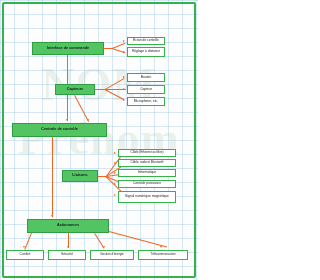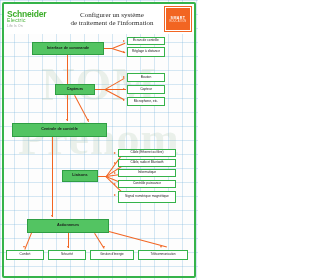--- a/index.html
+++ b/index.html
@@ -107,38 +107,20 @@
     border-top:2.6px solid #f26522;
   }
 </style>
 </head>
 <body>
 
 <div id="poster">
 
   <div id="watermark">NOM<br>Prénom</div>
 
-  <div id="header">
-
-    <div id="logo-left">
-      <div class="sch-name">Schneider</div>
-      <div class="sch-sub">Electric</div>
-      <div class="sch-tag">Life Is On</div>
-    </div>
-
-    <div id="title-block">
-      <div class="title-line">Configurer un système</div>
-      <div class="title-line">de traitement de l'information</div>
-    </div>
-
-    <div id="logo-right">
-      <div class="badge-top">SMART</div>
-      <div class="badge-bot">EDUCATION</div>
-    </div>
-  </div>
 
   <div id="frame"></div>
 
   <div class="gbox gfill" style="left:32px;top:42px;width:72px;height:13px;">Interface de commande</div>
 
   <div class="connector hline" style="left:104px;top:48px;width:8px;"></div>
   <div class="diag" style="left:112px;top:48px;width:14px;transform:rotate(-22deg);"></div>
   <div class="diag" style="left:112px;top:48px;width:14px;transform:rotate(18deg);"></div>
   <div class="arrowhead" style="left:123px;top:40px;"></div>
   <div class="arrowhead" style="left:123px;top:51px;"></div>

